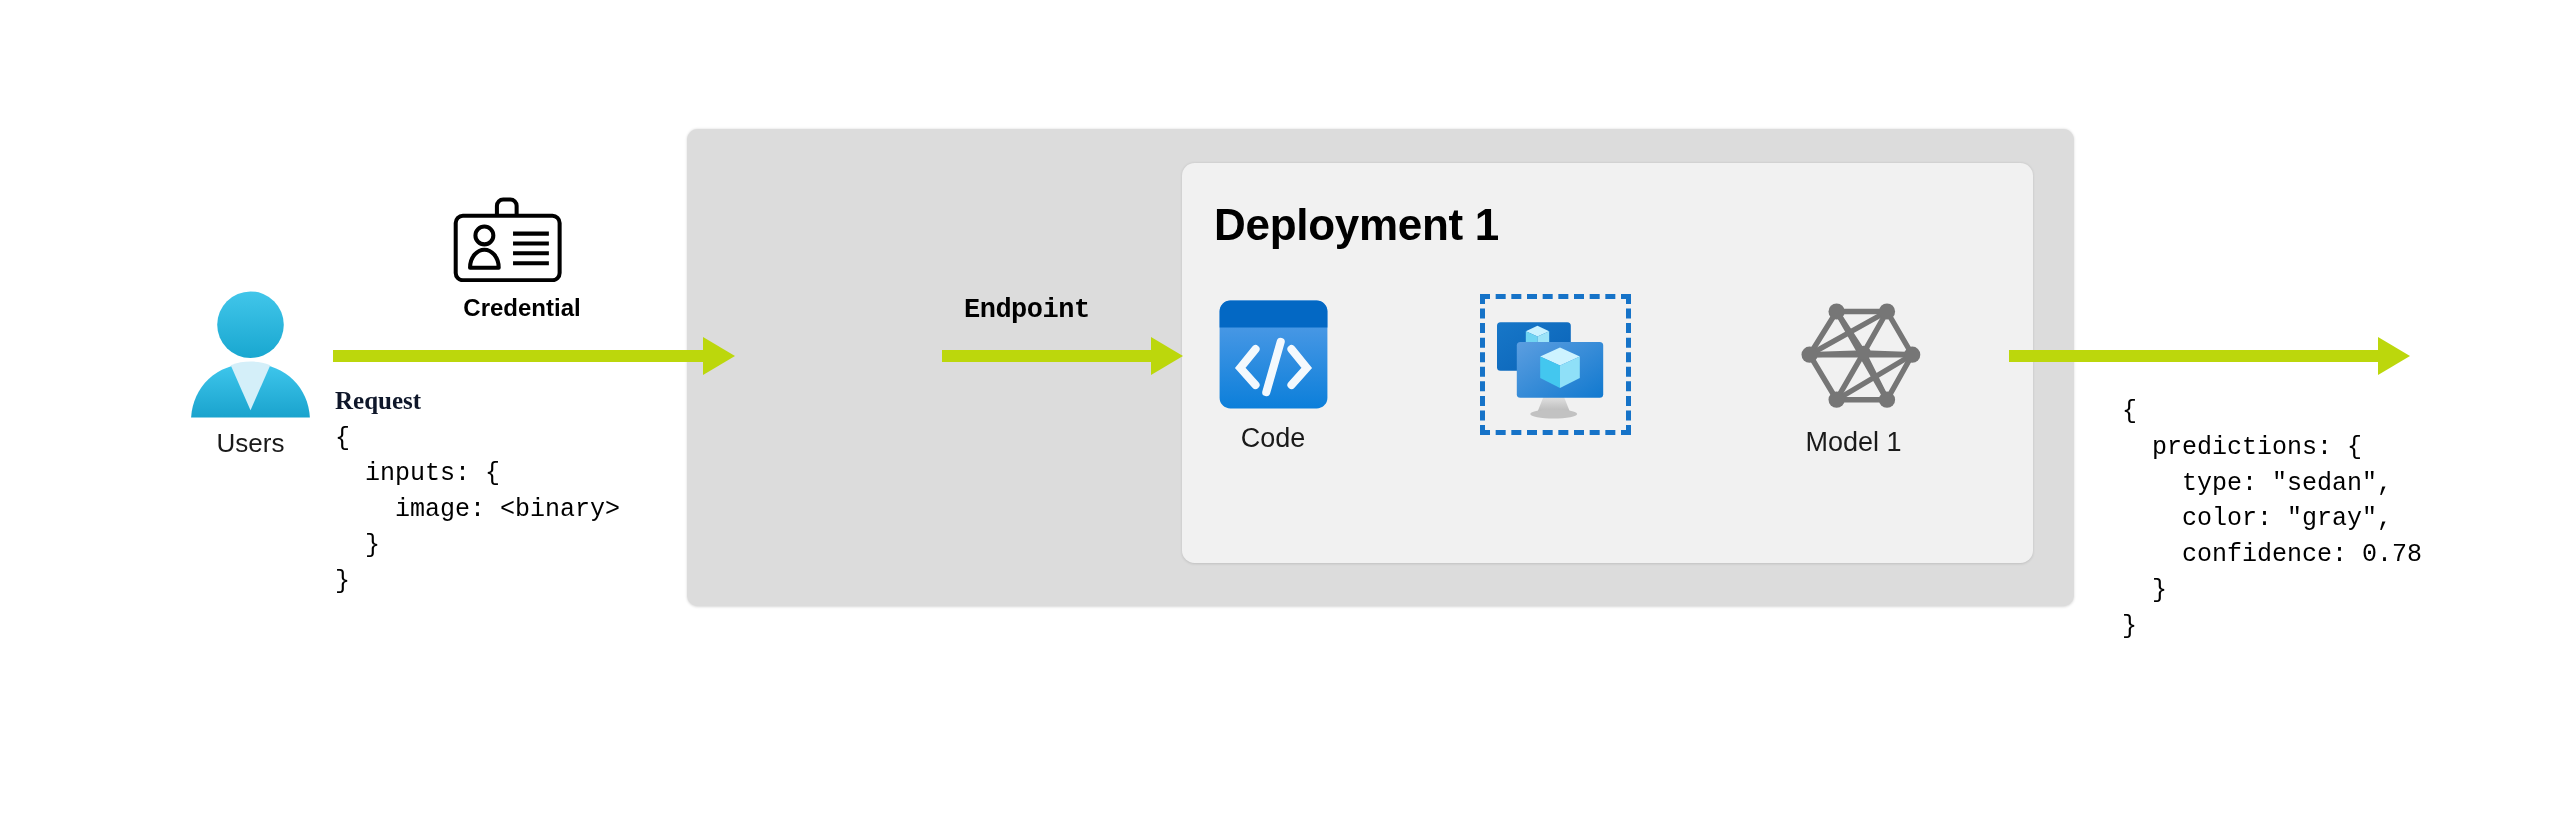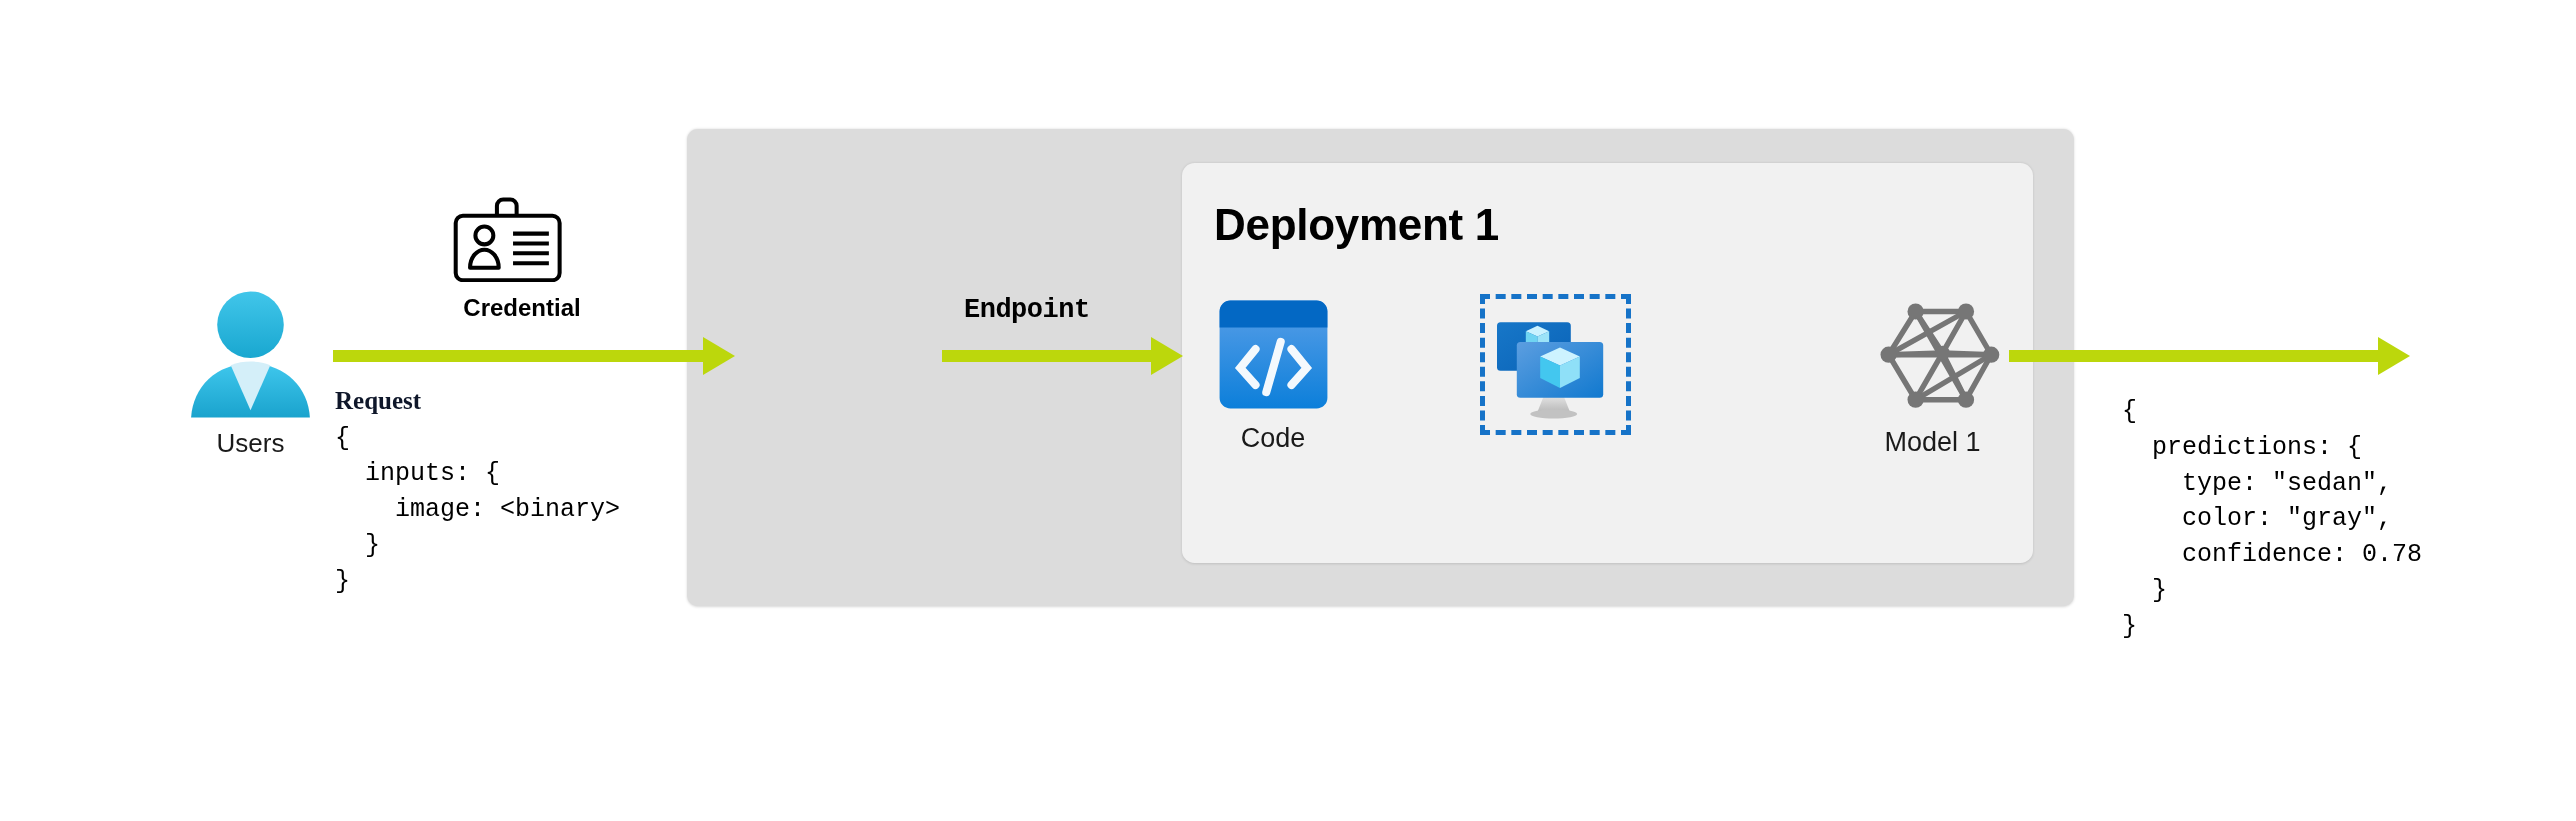--- a/index.html
+++ b/index.html
@@ -262,21 +262,21 @@
 
       <g>
         <path d="M78,58 L100,48 L122,58 L100,68 Z" fill="#cdf3ff"></path>
         <path d="M78,58 L78,82 L100,93 L100,68 Z" fill="#43c7ef"></path>
         <path d="M122,58 L122,82 L100,93 L100,68 Z" fill="#8fe0f8"></path>
       </g>
     </svg>
   </div>
 
 
-  <div class="asset" style="left:1856px; top:297px; width:153px;">
+  <div class="asset" style="left:1777px; top:297px; width:153px;">
     <svg width="126" height="119" viewBox="0 0 140 132" style="margin-left:13.5px;">
       <g stroke="#767676" stroke-width="6" fill="none" stroke-linecap="round">
 
         <path d="M44,16 L100,16 L128,64 L100,114 L44,114 L14,64 Z"></path>
 
         <line x1="44" y1="16" x2="74" y2="62"></line>
         <line x1="100" y1="16" x2="74" y2="62"></line>
         <line x1="14" y1="64" x2="74" y2="62"></line>
         <line x1="128" y1="64" x2="74" y2="62"></line>
         <line x1="44" y1="114" x2="74" y2="62"></line>

